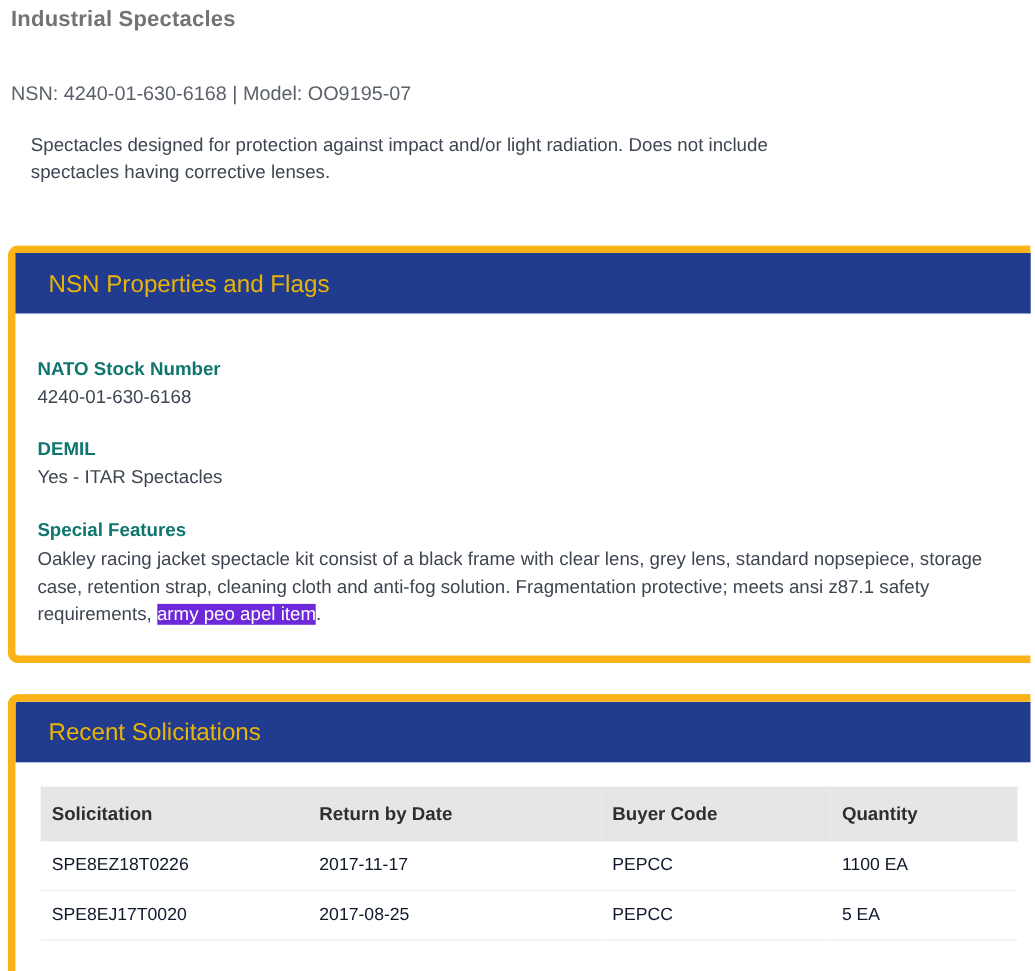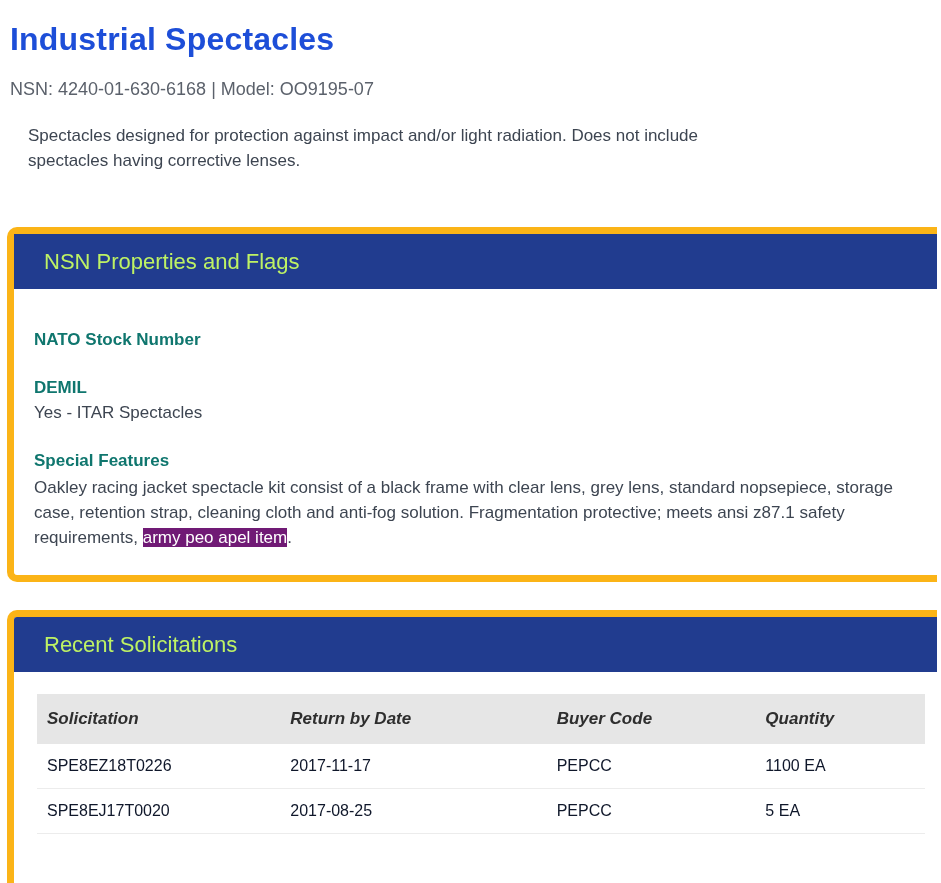--- a/index.html
+++ b/index.html
@@ -9,29 +9,29 @@
     height: 883px;
     overflow: hidden;
     background: #ffffff;
     font-family: "Liberation Sans", sans-serif;
     color: #3d4551;
     position: relative;
   }
 
   
   .page-title {
-    margin: 21px 0 0 10px;
-    font-size: 32px;
+    margin: 0 0 0 10px;
+    font-size: 20px;
     line-height: 36px;
     font-weight: bold;
-    color: #1d4ed8;
+    color: #737373;
     letter-spacing: 0.2px;
   }
   .page-subtitle {
-    margin: 21px 0 0 10px;
+    margin: 38px 0 0 10px;
     font-size: 18px;
     line-height: 22px;
     color: #5b616b;
   }
   .page-description {
     margin: 23px 0 0 28px;
     font-size: 17px;
     line-height: 25px;
     max-width: 690px;
     color: #3d4551;
@@ -44,21 +44,21 @@
     border: 7px solid #fbb417;
     border-right: none;
     border-radius: 10px 0 0 10px;
     background: #ffffff;
   }
   .box-nsn { margin-top: 54px; }
   .box-solicitations { margin-top: 28px; border-bottom: none; border-radius: 10px 0 0 0; height: 310px; overflow: hidden; }
 
   .section-header {
     background: #213c8f;
-    color: #bef264;
+    color: #eab308;
     font-size: 22px;
     line-height: 27px;
     font-weight: 400;
     padding: 14px 10px 14px 30px;
   }
 
   
   .props-content { padding: 40px 12px 25px 20px; }
   .field-group { margin-bottom: 26px; }
   .field-label {
@@ -74,21 +74,21 @@
     color: #3d4551;
   }
   .features-text {
     font-size: 17px;
     line-height: 25px;
     margin-top: 3px;
     max-width: 888px;
     color: #3d4551;
   }
   .selected-text {
-    background: #701a75;
+    background: #6d28d9;
     color: #ffffff;
   }
 
   
   .table-wrap { padding: 22px 12px 0 23px; }
   table.solicitations {
     width: 100%;
     border-collapse: collapse;
     table-layout: fixed;
   }
@@ -96,21 +96,20 @@
   table.solicitations col.c2 { width: 30%; }
   table.solicitations col.c3 { width: 23.5%; }
   table.solicitations col.c4 { width: 19.1%; }
   table.solicitations thead th {
     background: #e6e6e6;
     text-align: left;
     font-size: 17px;
     font-weight: bold;
     color: #2e2e2e;
     padding: 15px 10px;
-    font-style: italic;
   }
   table.solicitations tbody td {
     font-size: 16px;
     color: #0f172a;
     padding: 13px 10px;
     border-bottom: 1px solid #ececec;
   }
 </style>
 </head>
 <body>
@@ -118,20 +117,21 @@
 <h1 class="page-title">Industrial Spectacles</h1>
 <div class="page-subtitle">NSN: 4240-01-630-6168 | Model: OO9195-07</div>
 <div class="page-description">Spectacles designed for protection against impact and/or light radiation. Does not include spectacles having corrective lenses.</div>
 
 <section class="section-box box-nsn">
   <div class="section-header">NSN Properties and Flags</div>
   <div class="props-content">
 
     <div class="field-group">
       <div class="field-label">NATO Stock Number</div>
+      <div class="field-value">4240-01-630-6168</div>
     </div>
 
     <div class="field-group">
       <div class="field-label">DEMIL</div>
       <div class="field-value">Yes - ITAR Spectacles</div>
     </div>
 
     <div>
       <div class="field-label">Special Features</div>
       <div class="features-text"><span>Oakley racing jacket spectacle kit consist of a black frame with clear lens, grey lens, standard nopsepiece, storage case, retention strap, cleaning cloth and anti-fog solution. Fragmentation protective; meets ansi z87.1 safety requirements, </span><span class="selected-text">army peo apel item</span><span>.</span></div>

